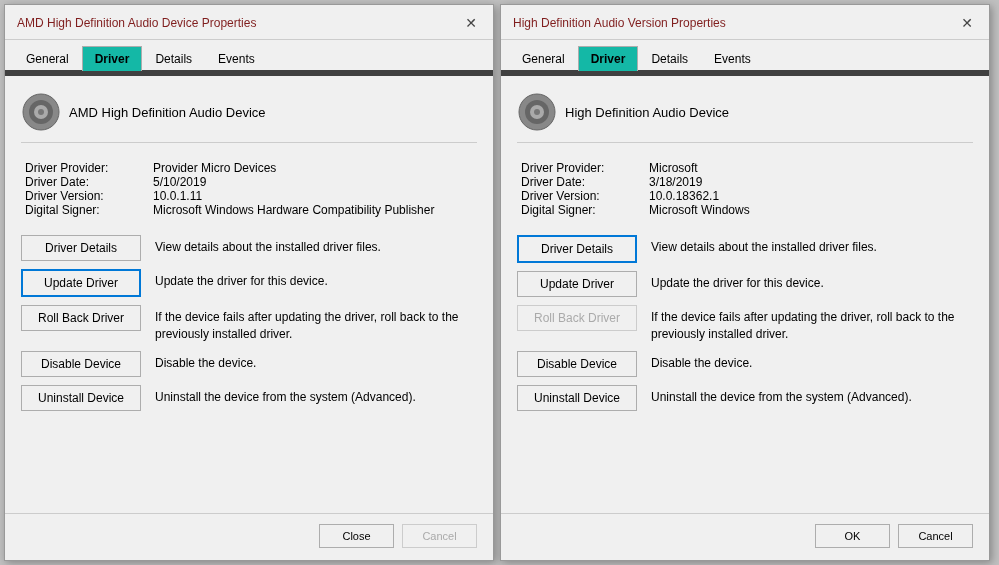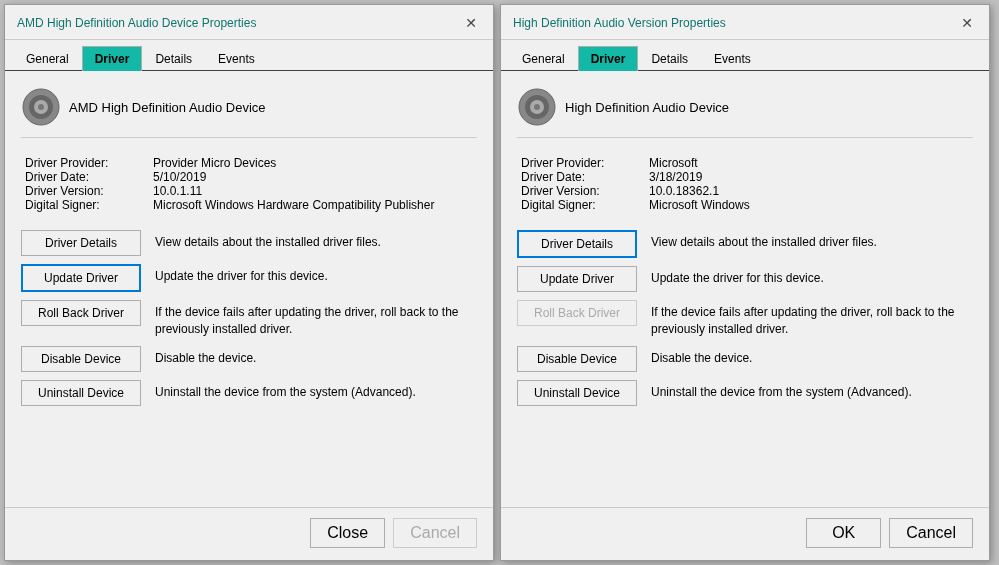--- a/index.html
+++ b/index.html
@@ -24,37 +24,37 @@
     .title-bar {
       background: #f0f0f0;
       border-bottom: 1px solid #ccc;
       padding: 8px 12px 6px 12px;
       display: flex;
       align-items: center;
       justify-content: space-between;
     }
     .title-bar-text {
       font-size: 12px;
-      color: #0f766e;
+      color: #7f1d1d;
     }
     .close-btn {
       width: 20px;
       height: 20px;
       background: none;
       border: none;
       cursor: pointer;
       font-size: 14px;
       display: flex;
       align-items: center;
       justify-content: center;
       color: #444;
     }
     .tabs {
       display: flex;
-      border-bottom: 1px solid #404040;
+      border-bottom: 6px solid #404040;
       padding: 6px 8px 0 8px;
       gap: 0;
     }
     .tab {
       padding: 5px 12px;
       border: 1px solid transparent;
       border-bottom: none;
       cursor: pointer;
       font-size: 12px;
       background: transparent;
@@ -141,21 +141,21 @@
       gap: 8px;
       padding: 10px 16px 12px 16px;
       border-top: 1px solid #ccc;
     }
     .footer-btn {
       min-width: 75px;
       padding: 5px 16px;
       background: #f0f0f0;
       border: 1px solid #adadad;
       cursor: pointer;
-      font-size: 16px;
+      font-size: 11px;
       font-family: inherit;
     }
     .footer-btn.disabled {
       color: #aaa;
       border-color: #ccc;
       cursor: default;
     }
   </style>
 </head>
 <body>

